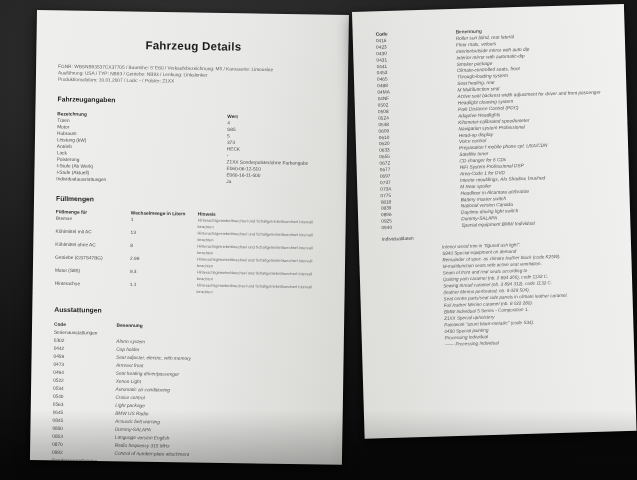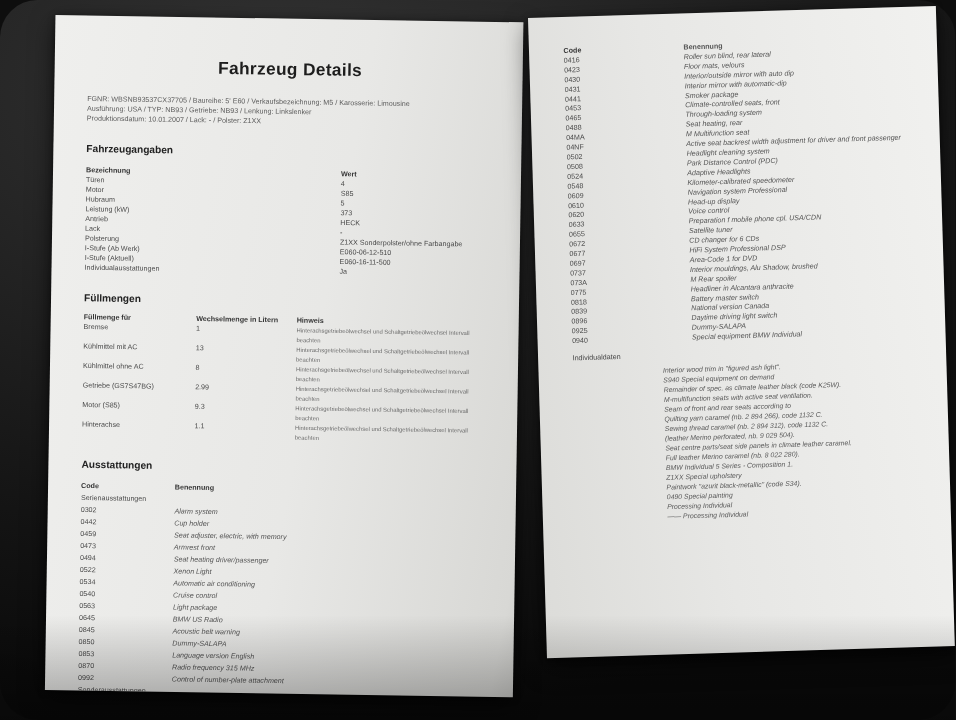--- a/index.html
+++ b/index.html
@@ -5,21 +5,20 @@
   html,body{margin:0;padding:0;}
   body{
     width:637px;height:480px;overflow:hidden;
     font-family:"Liberation Sans",sans-serif;
     background:#0e0e0e;
   }
   .photo{
     position:relative;width:637px;height:480px;
     background:
       radial-gradient(ellipse 700px 420px at 30% 12%, #343434 0%, #222222 40%, #141414 72%, #0a0a0a 100%);
-    border-radius: 25px;
   }
   .photo::after{ 
     content:"";position:absolute;left:0;right:0;bottom:0;height:70px;
     background:linear-gradient(#00000000,#00000055);
     pointer-events:none;
   }
   .page{
     position:absolute;
     box-shadow:0 6px 16px rgba(0,0,0,.6),0 1px 4px rgba(0,0,0,.5);
     overflow:hidden;

